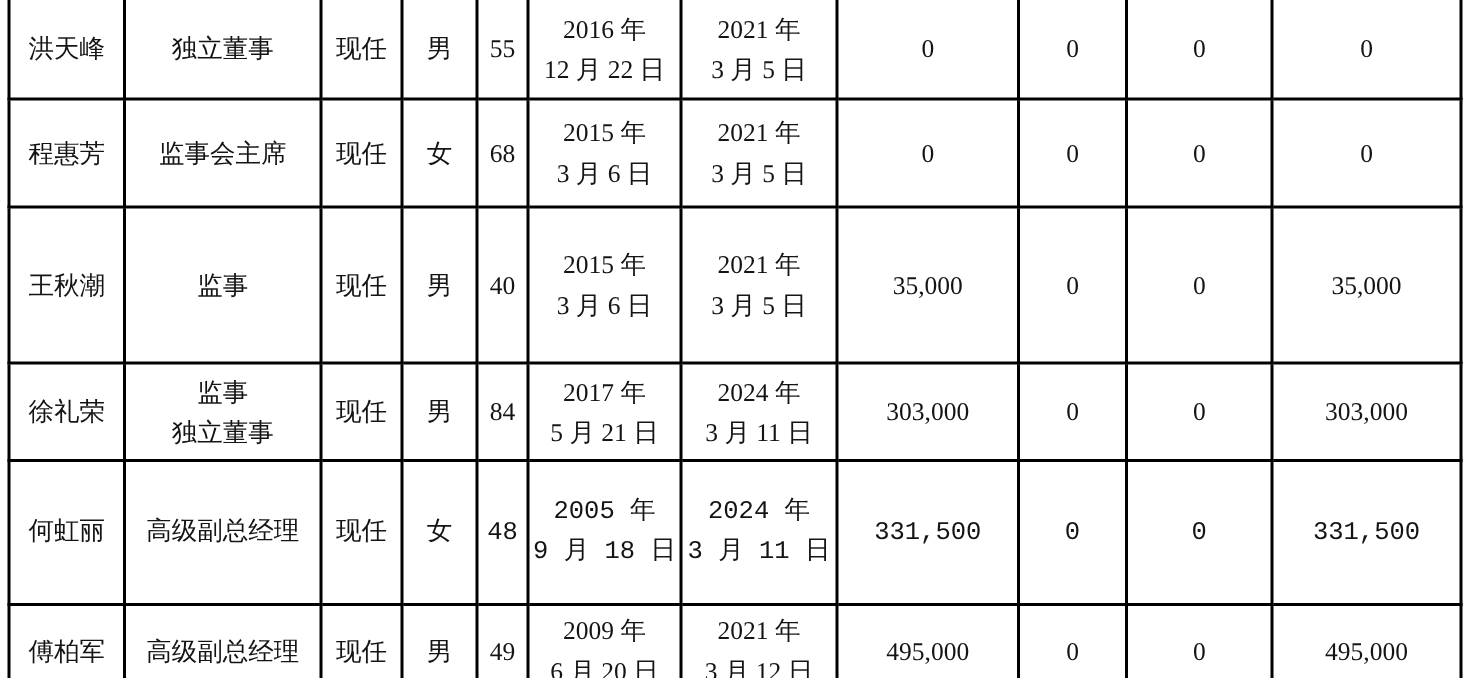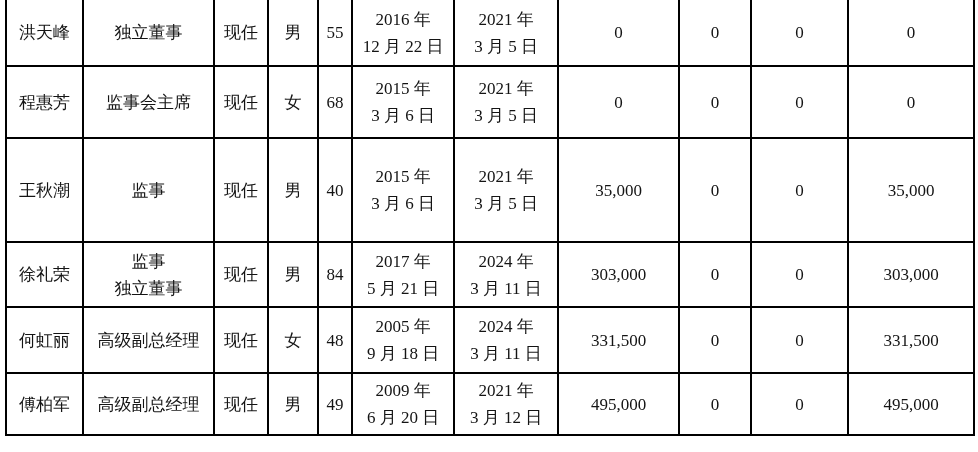--- a/index.html
+++ b/index.html
@@ -26,21 +26,21 @@
     padding:0;
     overflow:hidden;
     white-space:nowrap;
   }
   
   tr.r0 td{border-top:none;}
   tr.r0{height:66px;}
   tr.r1{height:72px;}
   tr.r2{height:104px;margin-left:21px;}
   tr.r3{height:65px;}
-  tr.r4{height:66px;}
+  tr.r4{height:96px;font-family:Liberation Mono, monospace;}
   tr.r5{height:62px;}
   .line{display:block;}
   td.c-num{font-size:17px;}
 </style>
 </head>
 <body>
 
 <div class="page">
   <table class="roster">
     <colgroup>

